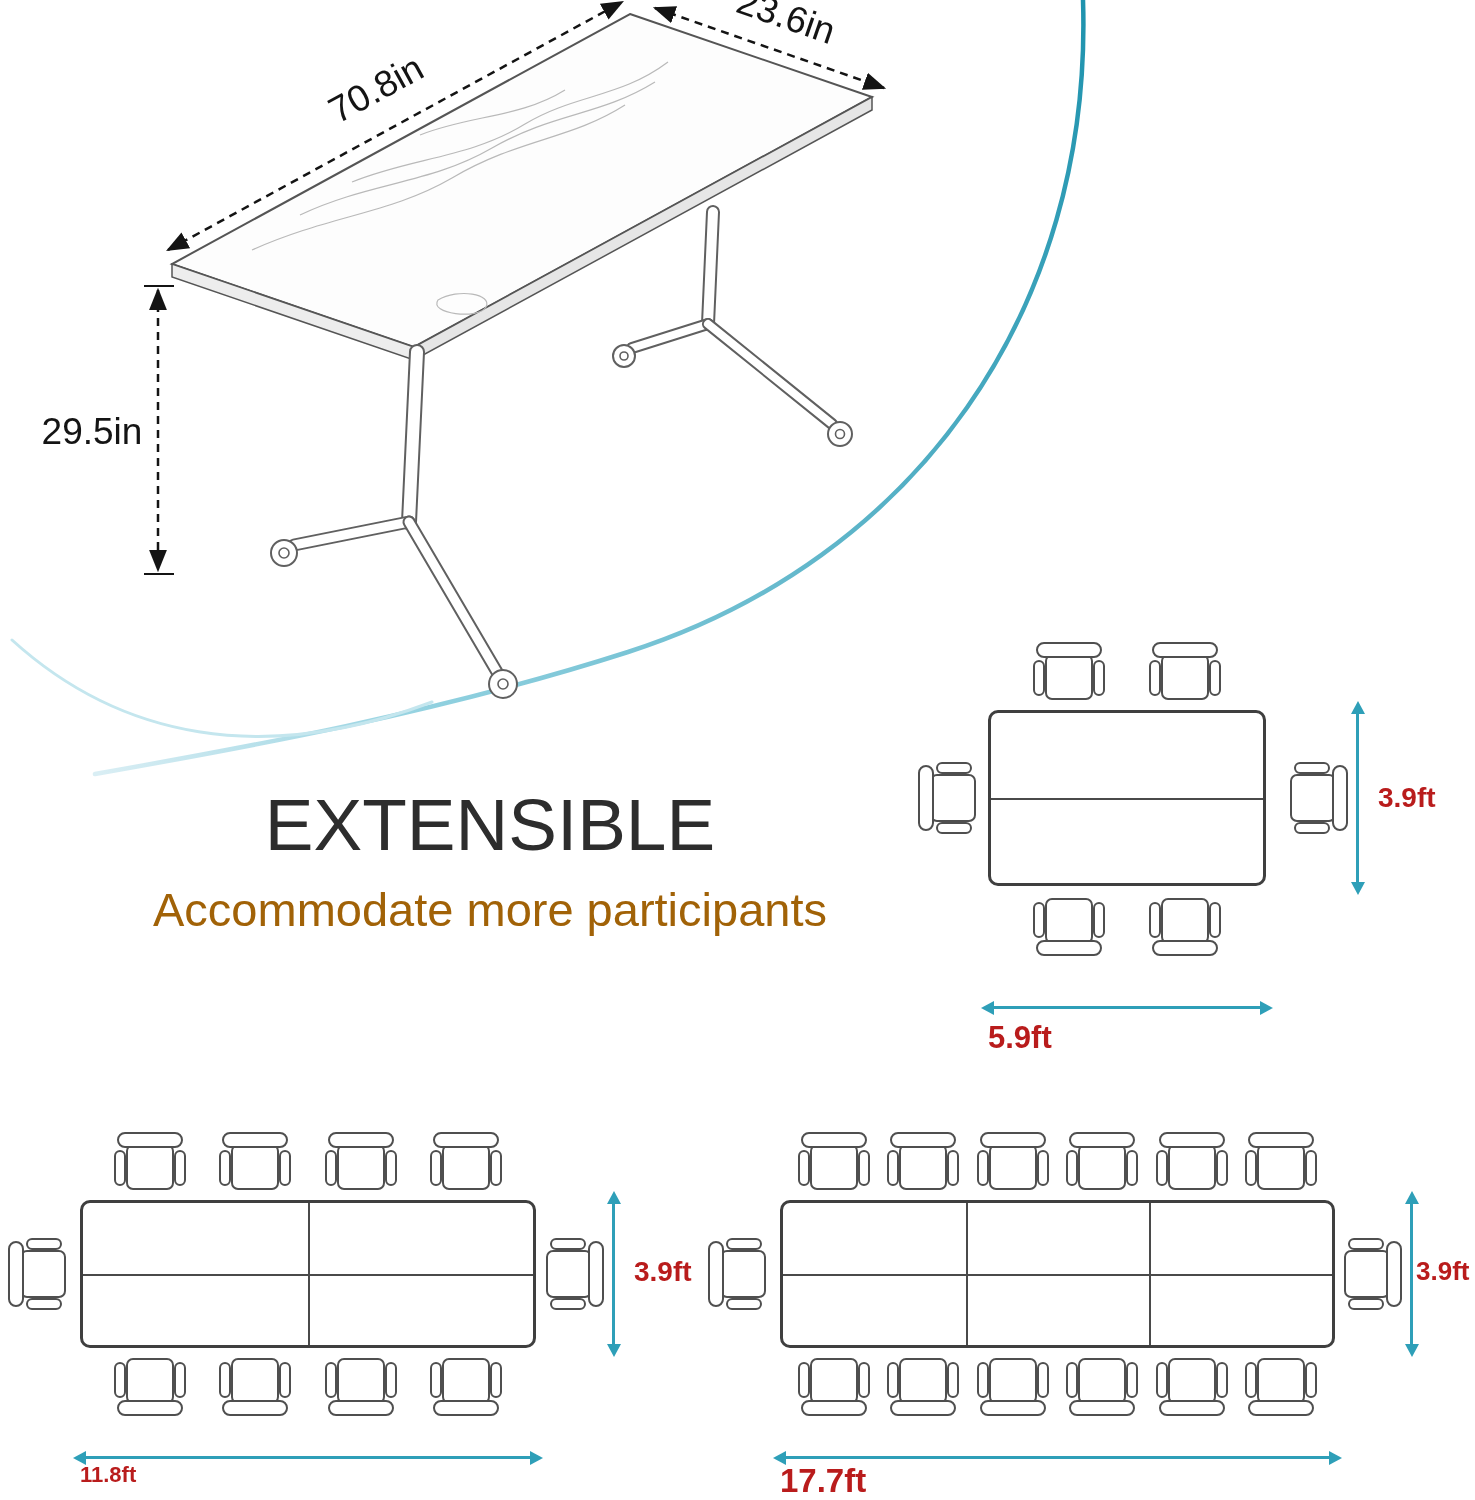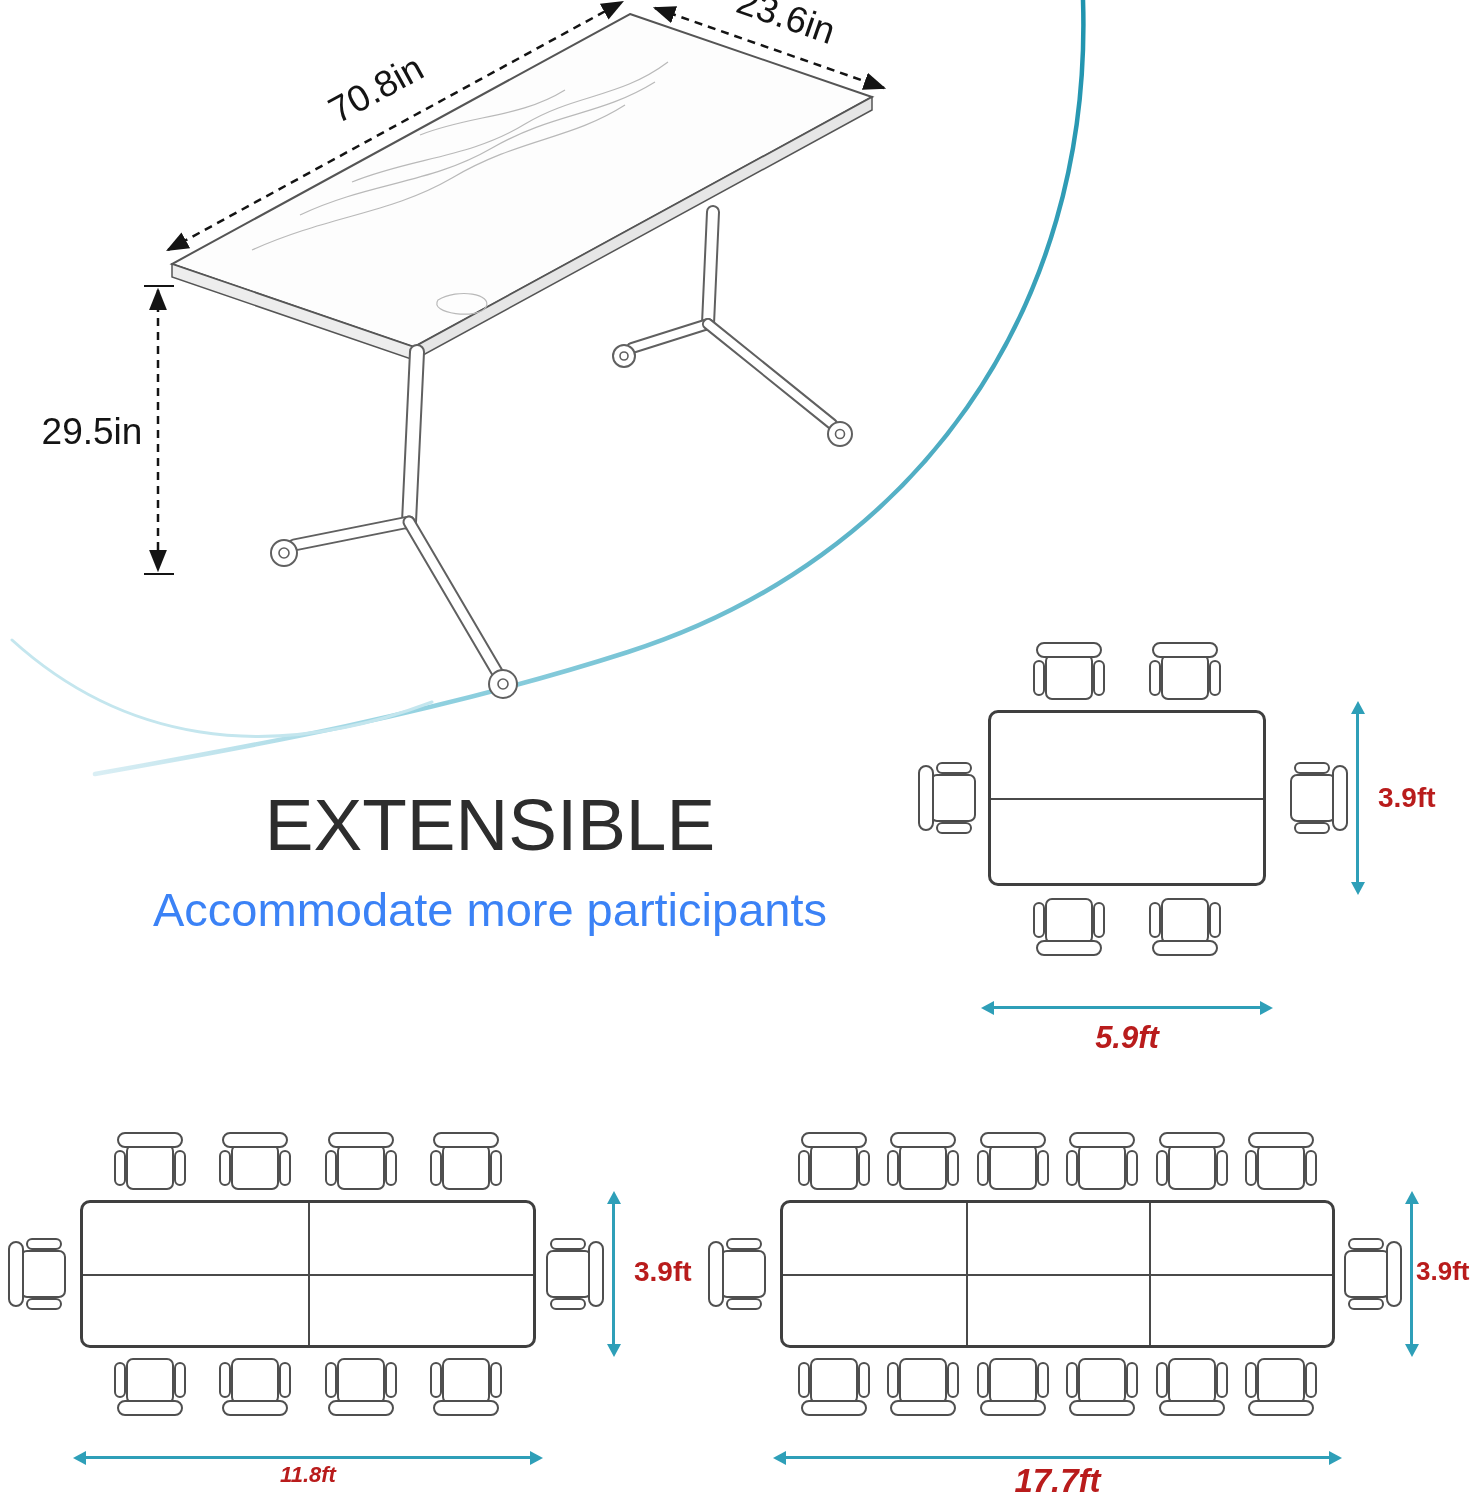--- a/index.html
+++ b/index.html
@@ -7,21 +7,21 @@
     position:relative;width:1475px;height:1500px;background:#ffffff;overflow:hidden;
     font-family:"Liberation Sans",sans-serif;color:#222;
   }
   
   #hero{position:absolute;left:0;top:0;pointer-events:none;}
   
   .headline{position:absolute;left:45px;top:782px;width:890px;text-align:center;}
   .headline .l1,.headline .l2{
     font-size:73px;font-weight:normal;color:#2d2d2d;line-height:1.18;letter-spacing:0;
   }
-  .headline .sub{font-size:47px;font-weight:400;color:#3b82f6;margin-top:14px;}
+  .headline .sub{font-size:47px;font-weight:400;color:#a16207;margin-top:14px;}
   
   .ptable{
     position:absolute;background:#fff;border:3px solid #3f3f3f;border-radius:10px;
     box-sizing:border-box;
   }
   .tline{position:absolute;background:#4a4a4a;}
   .tline.v{top:0;bottom:0;width:2px;}
   .tline.h{left:0;right:0;height:2px;}
   
   .chair{position:relative;width:72px;height:60px;flex:0 0 auto;}
@@ -42,21 +42,21 @@
     border-left:7px solid transparent;border-right:7px solid transparent;border-bottom:13px solid #2E9FB8;}
   .dim-v::after{content:"";position:absolute;bottom:-11px;left:50%;transform:translateX(-50%);
     border-left:7px solid transparent;border-right:7px solid transparent;border-top:13px solid #2E9FB8;}
   .dim-h{position:absolute;height:3px;background:#2E9FB8;}
   .dim-h::before{content:"";position:absolute;left:-11px;top:50%;transform:translateY(-50%);
     border-top:7px solid transparent;border-bottom:7px solid transparent;border-right:13px solid #2E9FB8;}
   .dim-h::after{content:"";position:absolute;right:-11px;top:50%;transform:translateY(-50%);
     border-top:7px solid transparent;border-bottom:7px solid transparent;border-left:13px solid #2E9FB8;}
   
   .flabel{position:absolute;font-weight:bold;color:#b91c1c;white-space:nowrap;}
-  .flabel.center{text-align:center;font-style:italic;}
+  .flabel.center{text-align:left;}
 </style>
 </head>
 <body>
 
 <div id="canvas">
 
   <svg id="hero" width="1475" height="800" viewBox="0 0 1475 800">
     <defs>
       <marker id="arw" viewBox="0 0 10 8" refX="9" refY="4" markerWidth="9" markerHeight="7.2" orient="auto-start-reverse">
         <path d="M0 0 L10 4 L0 8 Z" fill="#141414"></path>

